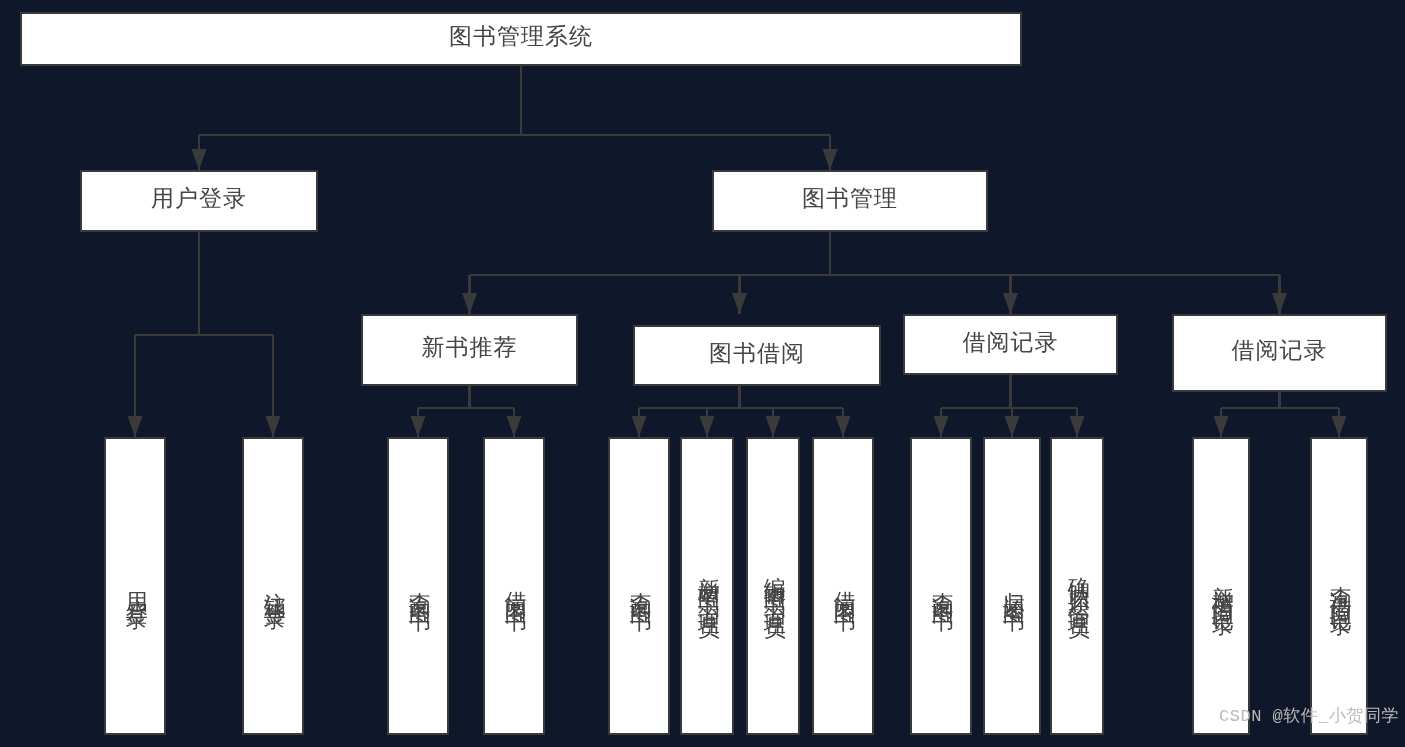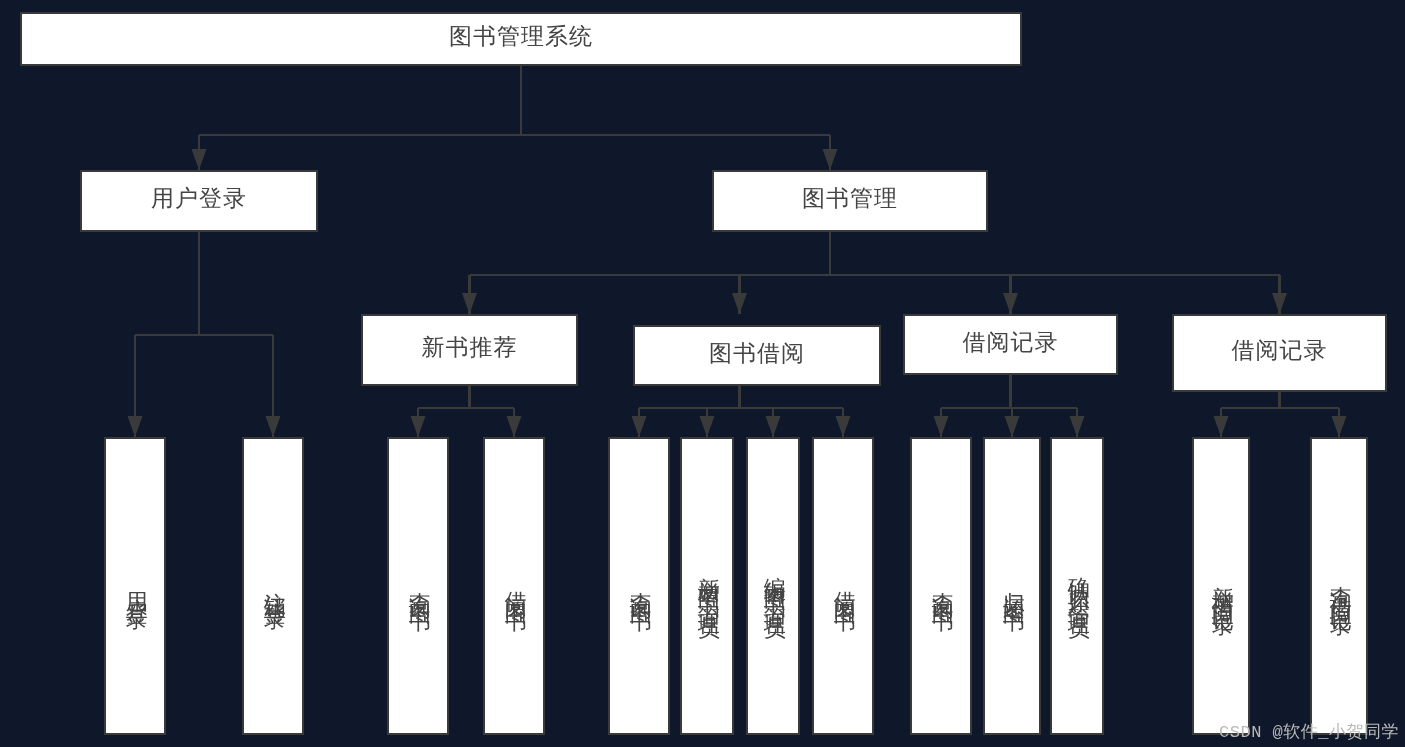--- a/index.html
+++ b/index.html
@@ -50,21 +50,21 @@
   .node-label {
     display: block;
     white-space: pre;
   }
   .node.vert .node-label {
     white-space: normal;
   }
   #watermark {
     position: absolute;
     right: 6px;
-    bottom: 4px;
+    bottom: 20px;
     font-size: 17px;
     color: #b9b9b9;
     letter-spacing: 0.5px;
     white-space: nowrap;
     user-select: none;
   }
 </style>
 </head>
 <body>
 

